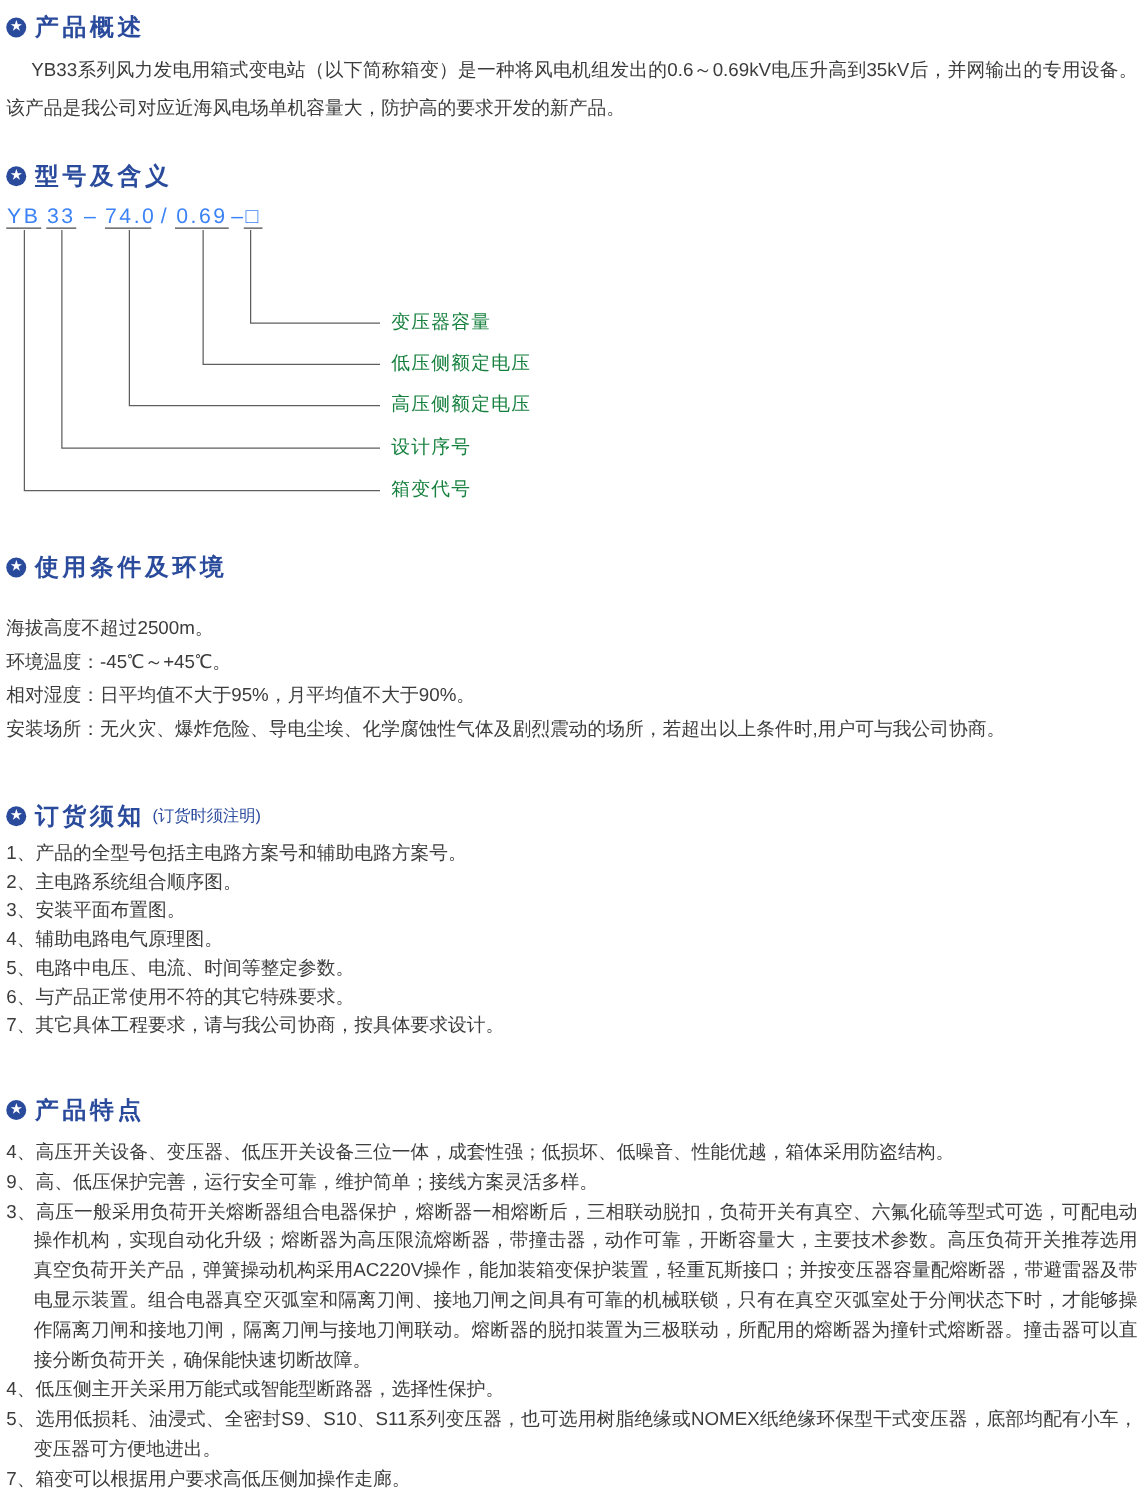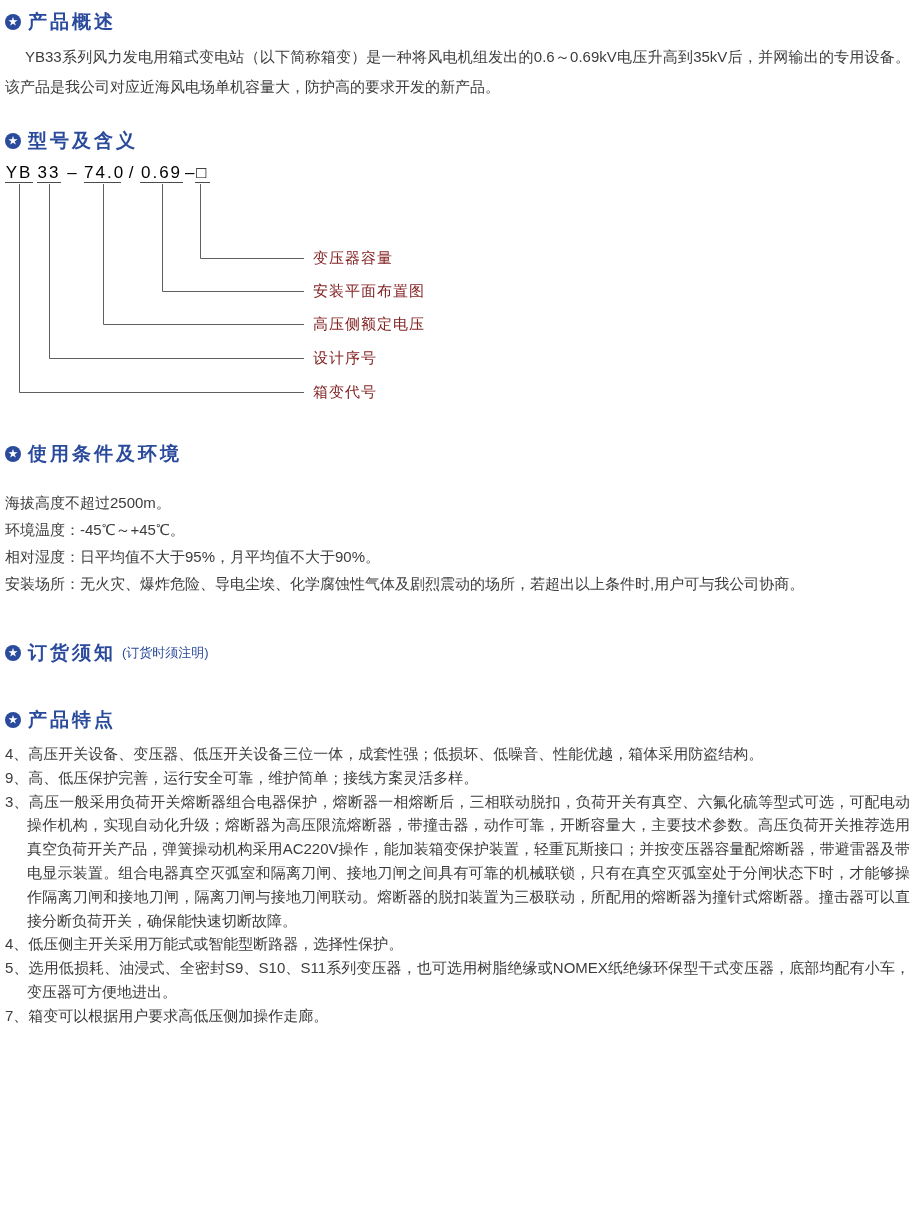--- a/index.html
+++ b/index.html
@@ -16,23 +16,23 @@
          color:#ffffff;display:flex;align-items:center;justify-content:center;
          font-size:10px;line-height:1;letter-spacing:0;flex:0 0 16px;margin-right:7px;}
   .sec-h .sub{font-size:13px;font-weight:normal;letter-spacing:0;margin-left:6px;text-align:center;}
   
   .overview-para{margin:9px 0 0 0;line-height:30px;text-indent:20px;text-align:justify;}
   
   .h-model{margin-top:28px;}
   .diagram{position:relative;height:246px;margin-top:11px;}
   .connectors{position:absolute;left:0;top:0;}
   .seg{position:absolute;top:0;height:20px;text-align:center;
-       font-size:17px;letter-spacing:2px;color:#000000;box-sizing:border-box;}
+       font-size:17px;letter-spacing:2px;color:#3b82f6;box-sizing:border-box;}
   .seg.u{border-bottom:1px solid #4a4a4a;}
-  .dlabel{position:absolute;left:308px;font-size:15px;color:#7f1d1d;
+  .dlabel{position:absolute;left:308px;font-size:15px;color:#15803d;
           letter-spacing:1px;line-height:18px;}
   
   .h-cond{margin-top:34px;}
   .cond{margin-top:24px;}
   .cond .line{line-height:27px;}
   
   .h-ord{margin-top:45px;}
   .ord{margin-top:7px;}
   .ord .item{line-height:23px;padding-left:22px;text-indent:-22px;}
   
@@ -72,21 +72,21 @@
       <span class="seg u" style="left:0;width:28px">YB</span>
       <span class="seg u" style="left:32px;width:24px">33</span>
       <span class="seg" style="left:62px;width:12px">–</span>
       <span class="seg u" style="left:79px;width:37px">74.0</span>
       <span class="seg" style="left:122px;width:10px">/</span>
       <span class="seg u" style="left:135px;width:43px">0.69</span>
       <span class="seg" style="left:180px;width:10px">–</span>
       <span class="seg u" style="left:190px;width:15px">□</span>
     </div>
     <div class="dlabel" style="top:86px">变压器容量</div>
-    <div class="dlabel" style="top:119px">安装平面布置图</div>
+    <div class="dlabel" style="top:119px">低压侧额定电压</div>
     <div class="dlabel" style="top:152px">高压侧额定电压</div>
     <div class="dlabel" style="top:186px">设计序号</div>
     <div class="dlabel" style="top:220px">箱变代号</div>
   </div>
 
   <div class="sec-h h-cond">
     <span class="badge">
         <span>★</span>
       </span>
     <span>使用条件及环境</span>
@@ -98,20 +98,29 @@
     <div class="line">安装场所：无火灾、爆炸危险、导电尘埃、化学腐蚀性气体及剧烈震动的场所，若超出以上条件时,用户可与我公司协商。</div>
   </div>
 
   <div class="sec-h h-ord">
     <span class="badge">
         <span>★</span>
       </span>
     <span>订货须知</span>
     <span class="sub">(订货时须注明)</span>
   </div>
+  <div class="ord">
+    <div class="item">1、产品的全型号包括主电路方案号和辅助电路方案号。</div>
+    <div class="item">2、主电路系统组合顺序图。</div>
+    <div class="item">3、安装平面布置图。</div>
+    <div class="item">4、辅助电路电气原理图。</div>
+    <div class="item">5、电路中电压、电流、时间等整定参数。</div>
+    <div class="item">6、与产品正常使用不符的其它特殊要求。</div>
+    <div class="item">7、其它具体工程要求，请与我公司协商，按具体要求设计。</div>
+  </div>
 
   <div class="sec-h h-feat">
     <span class="badge">
         <span>★</span>
       </span>
     <span>产品特点</span>
   </div>
   <div class="feat">
     <div class="item">4、高压开关设备、变压器、低压开关设备三位一体，成套性强；低损坏、低噪音、性能优越，箱体采用防盗结构。</div>
     <div class="item">9、高、低压保护完善，运行安全可靠，维护简单；接线方案灵活多样。</div>

